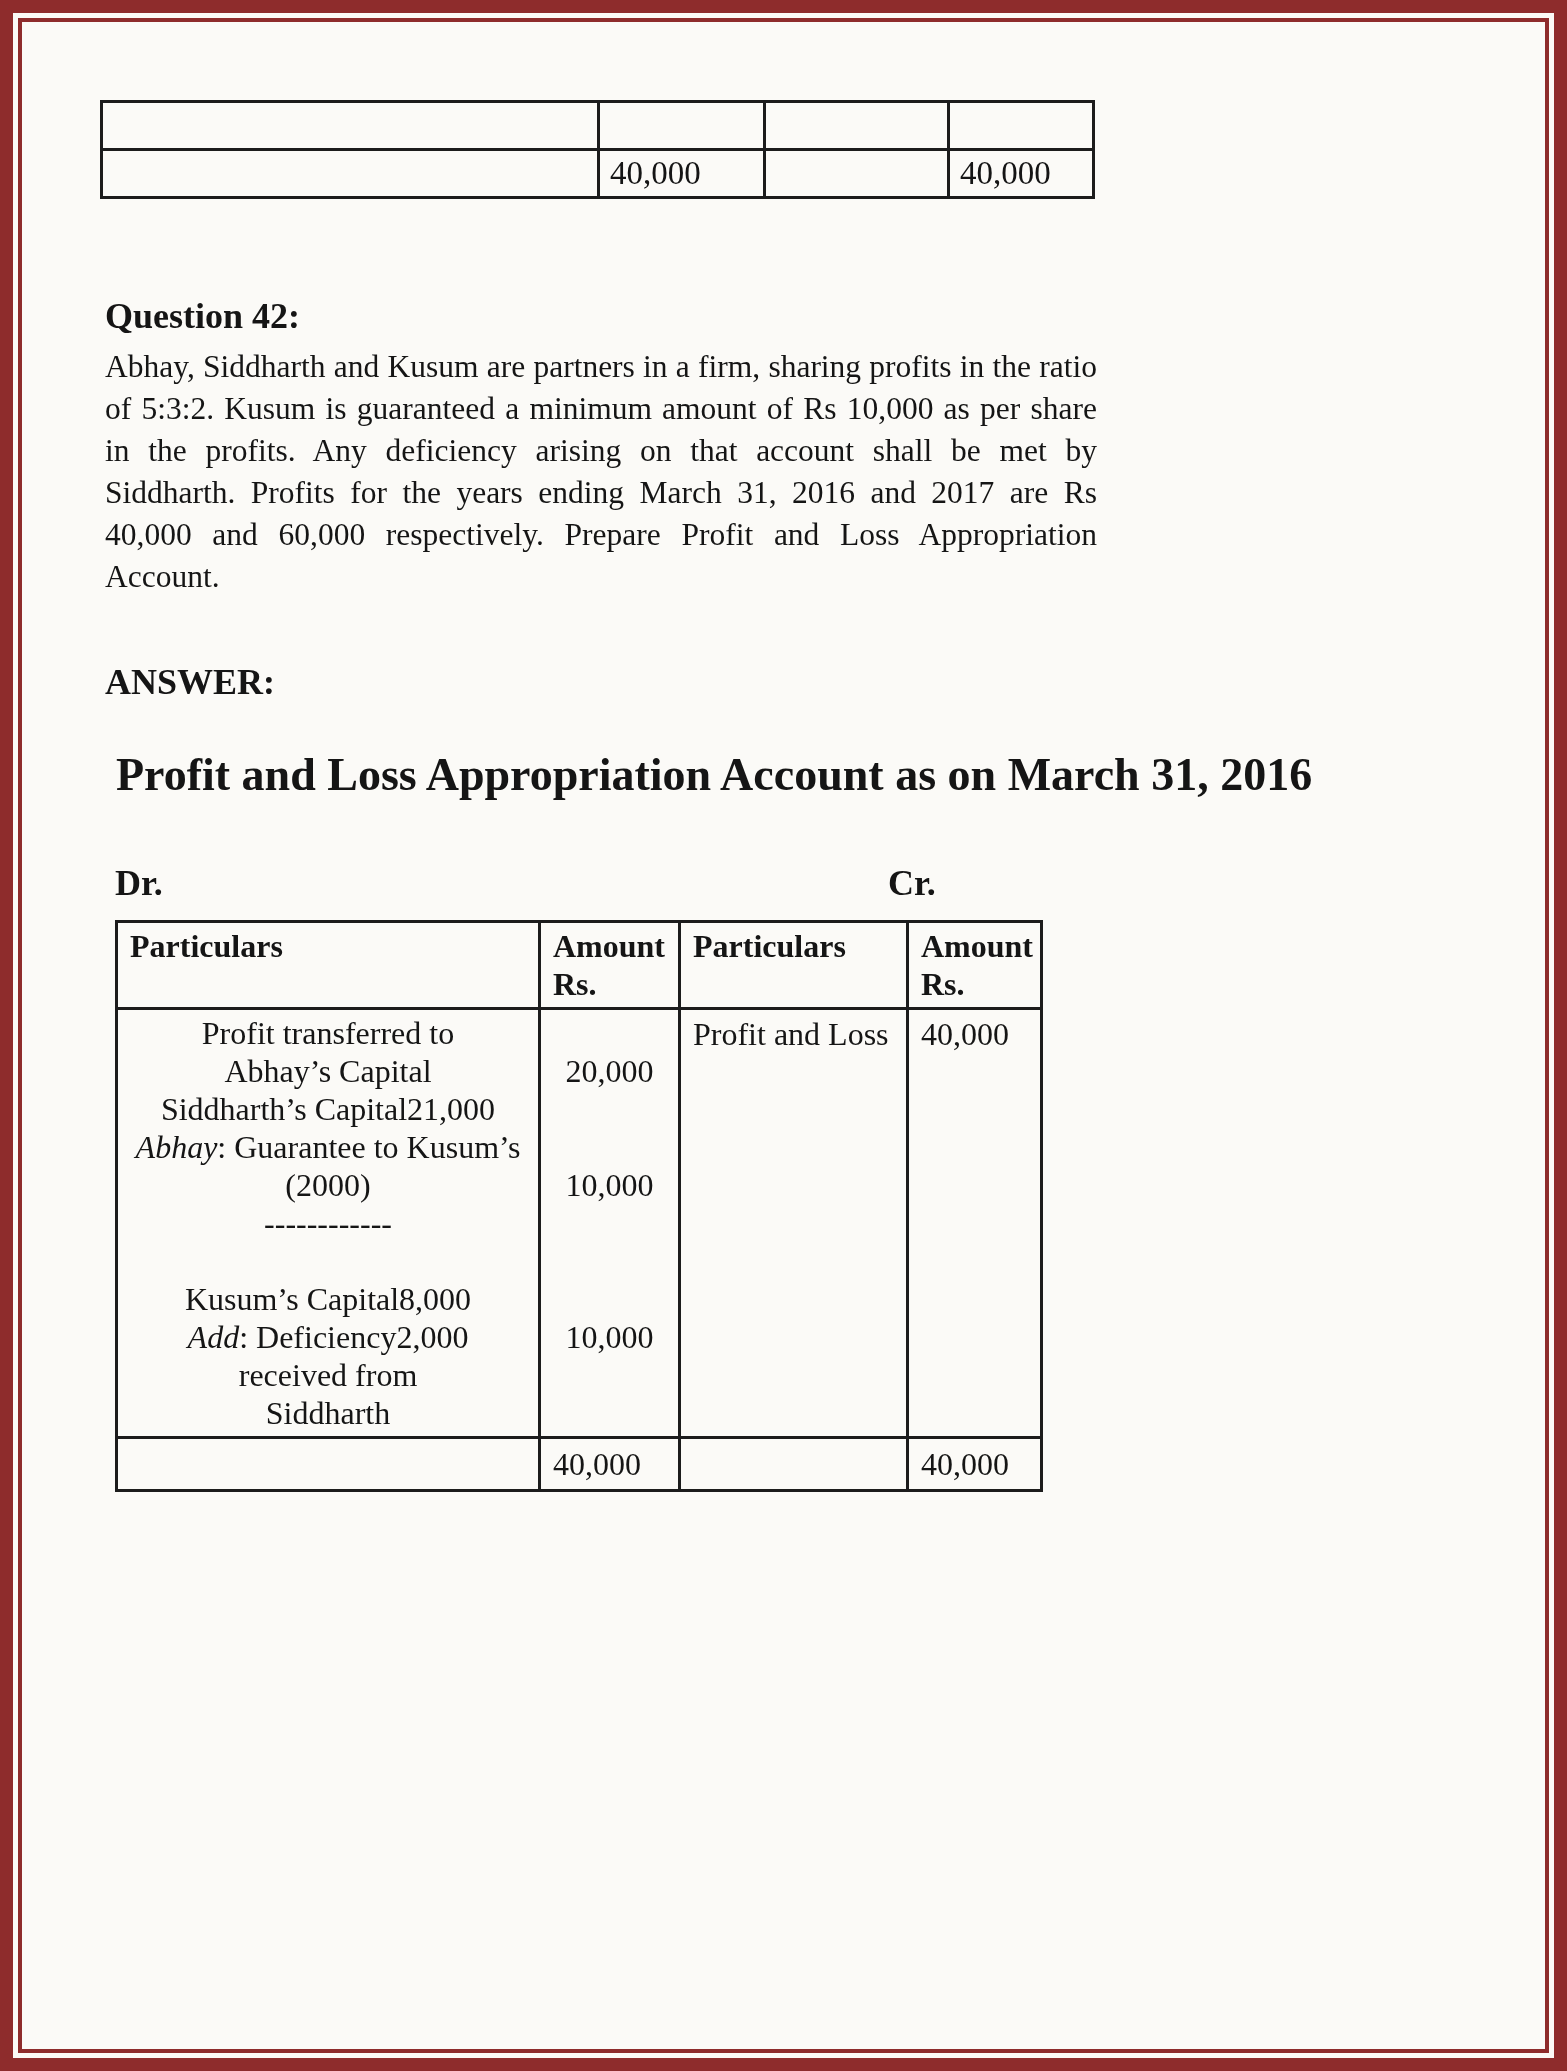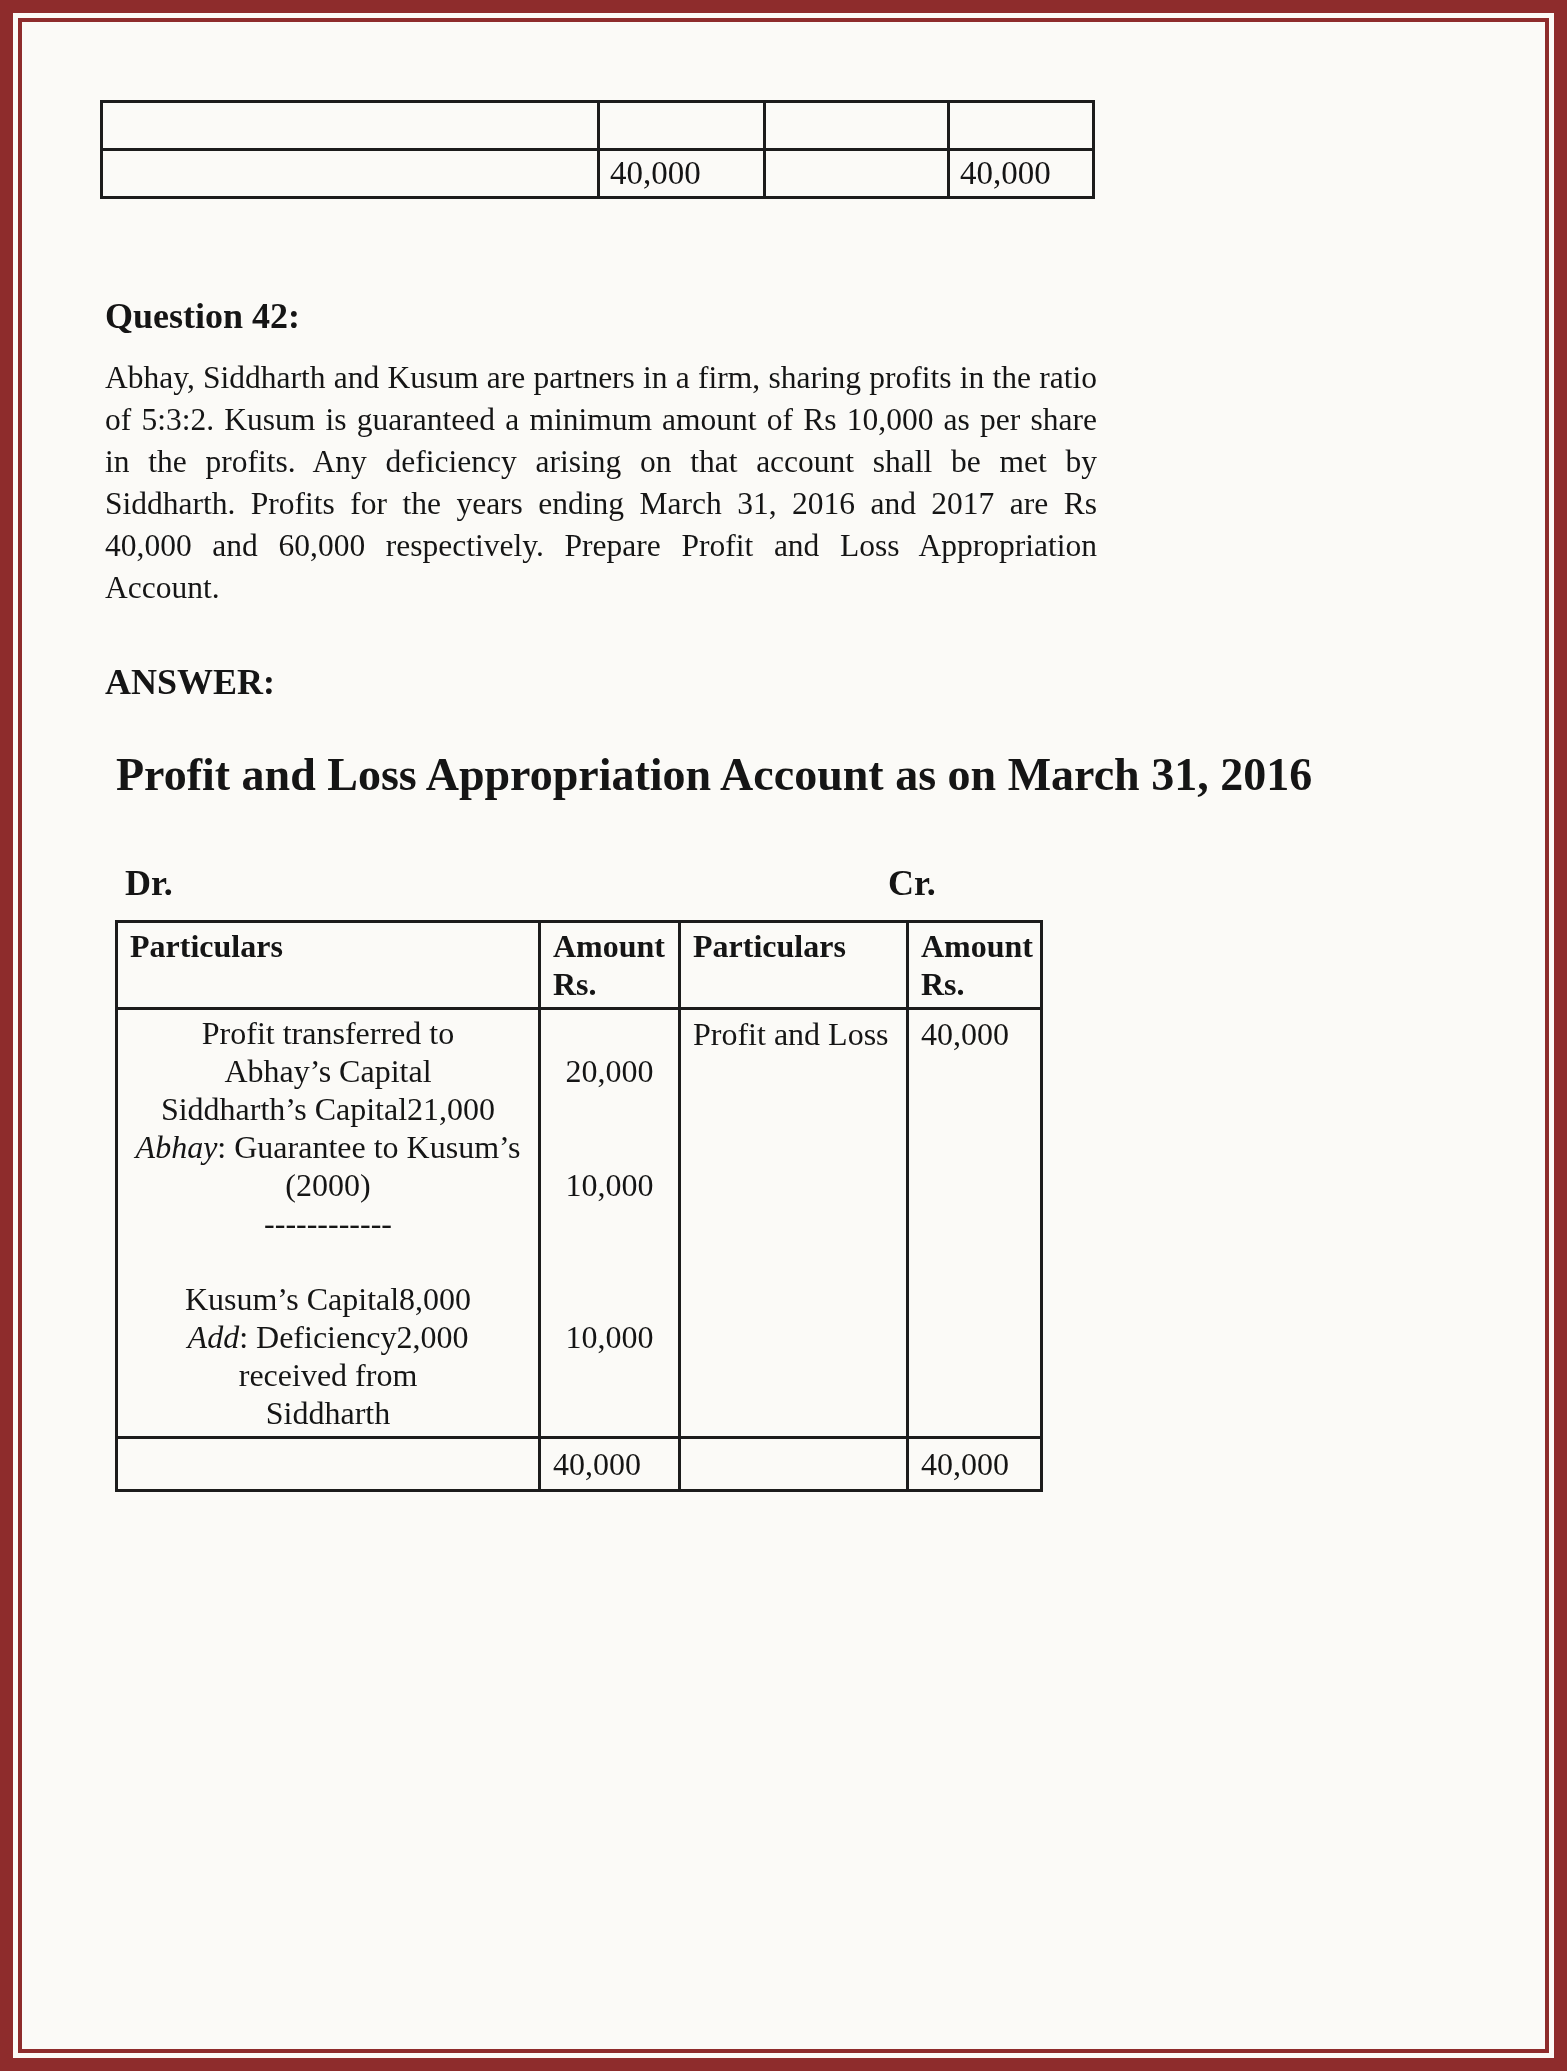--- a/index.html
+++ b/index.html
@@ -27,26 +27,26 @@
     border-collapse:collapse; table-layout:fixed;
   }
   .top-table td {
     border:3px solid #1c1c1c;
     height:45px; font-size:33px; padding:0 10px;
     vertical-align:middle;
   }
 
   .q-heading { left:92px; top:282px; font-size:36px; font-weight:bold; }
   .q-body {
-    left:92px; top:344px; width:992px;
+    left:92px; top:333px; width:992px;
     font-size:31.5px; line-height:42px; text-align:justify;
   }
   .answer-label { left:92px; top:648px; font-size:36px; font-weight:bold; }
   .acct-title { left:103px; top:735px; font-size:46px; font-weight:bold; }
-  .dr-label { left:112px; top:849px; font-size:36px; font-weight:bold; }
+  .dr-label { left:102px; top:849px; font-size:36px; font-weight:bold; }
   .cr-label { left:875px; top:849px; font-size:36px; font-weight:bold; }
 
   
   .main-table {
     position:absolute; left:102px; top:907px; width:925px;
     border-collapse:collapse; table-layout:fixed;
   }
   .main-table td {
     border:3px solid #1c1c1c;
     vertical-align:top;

